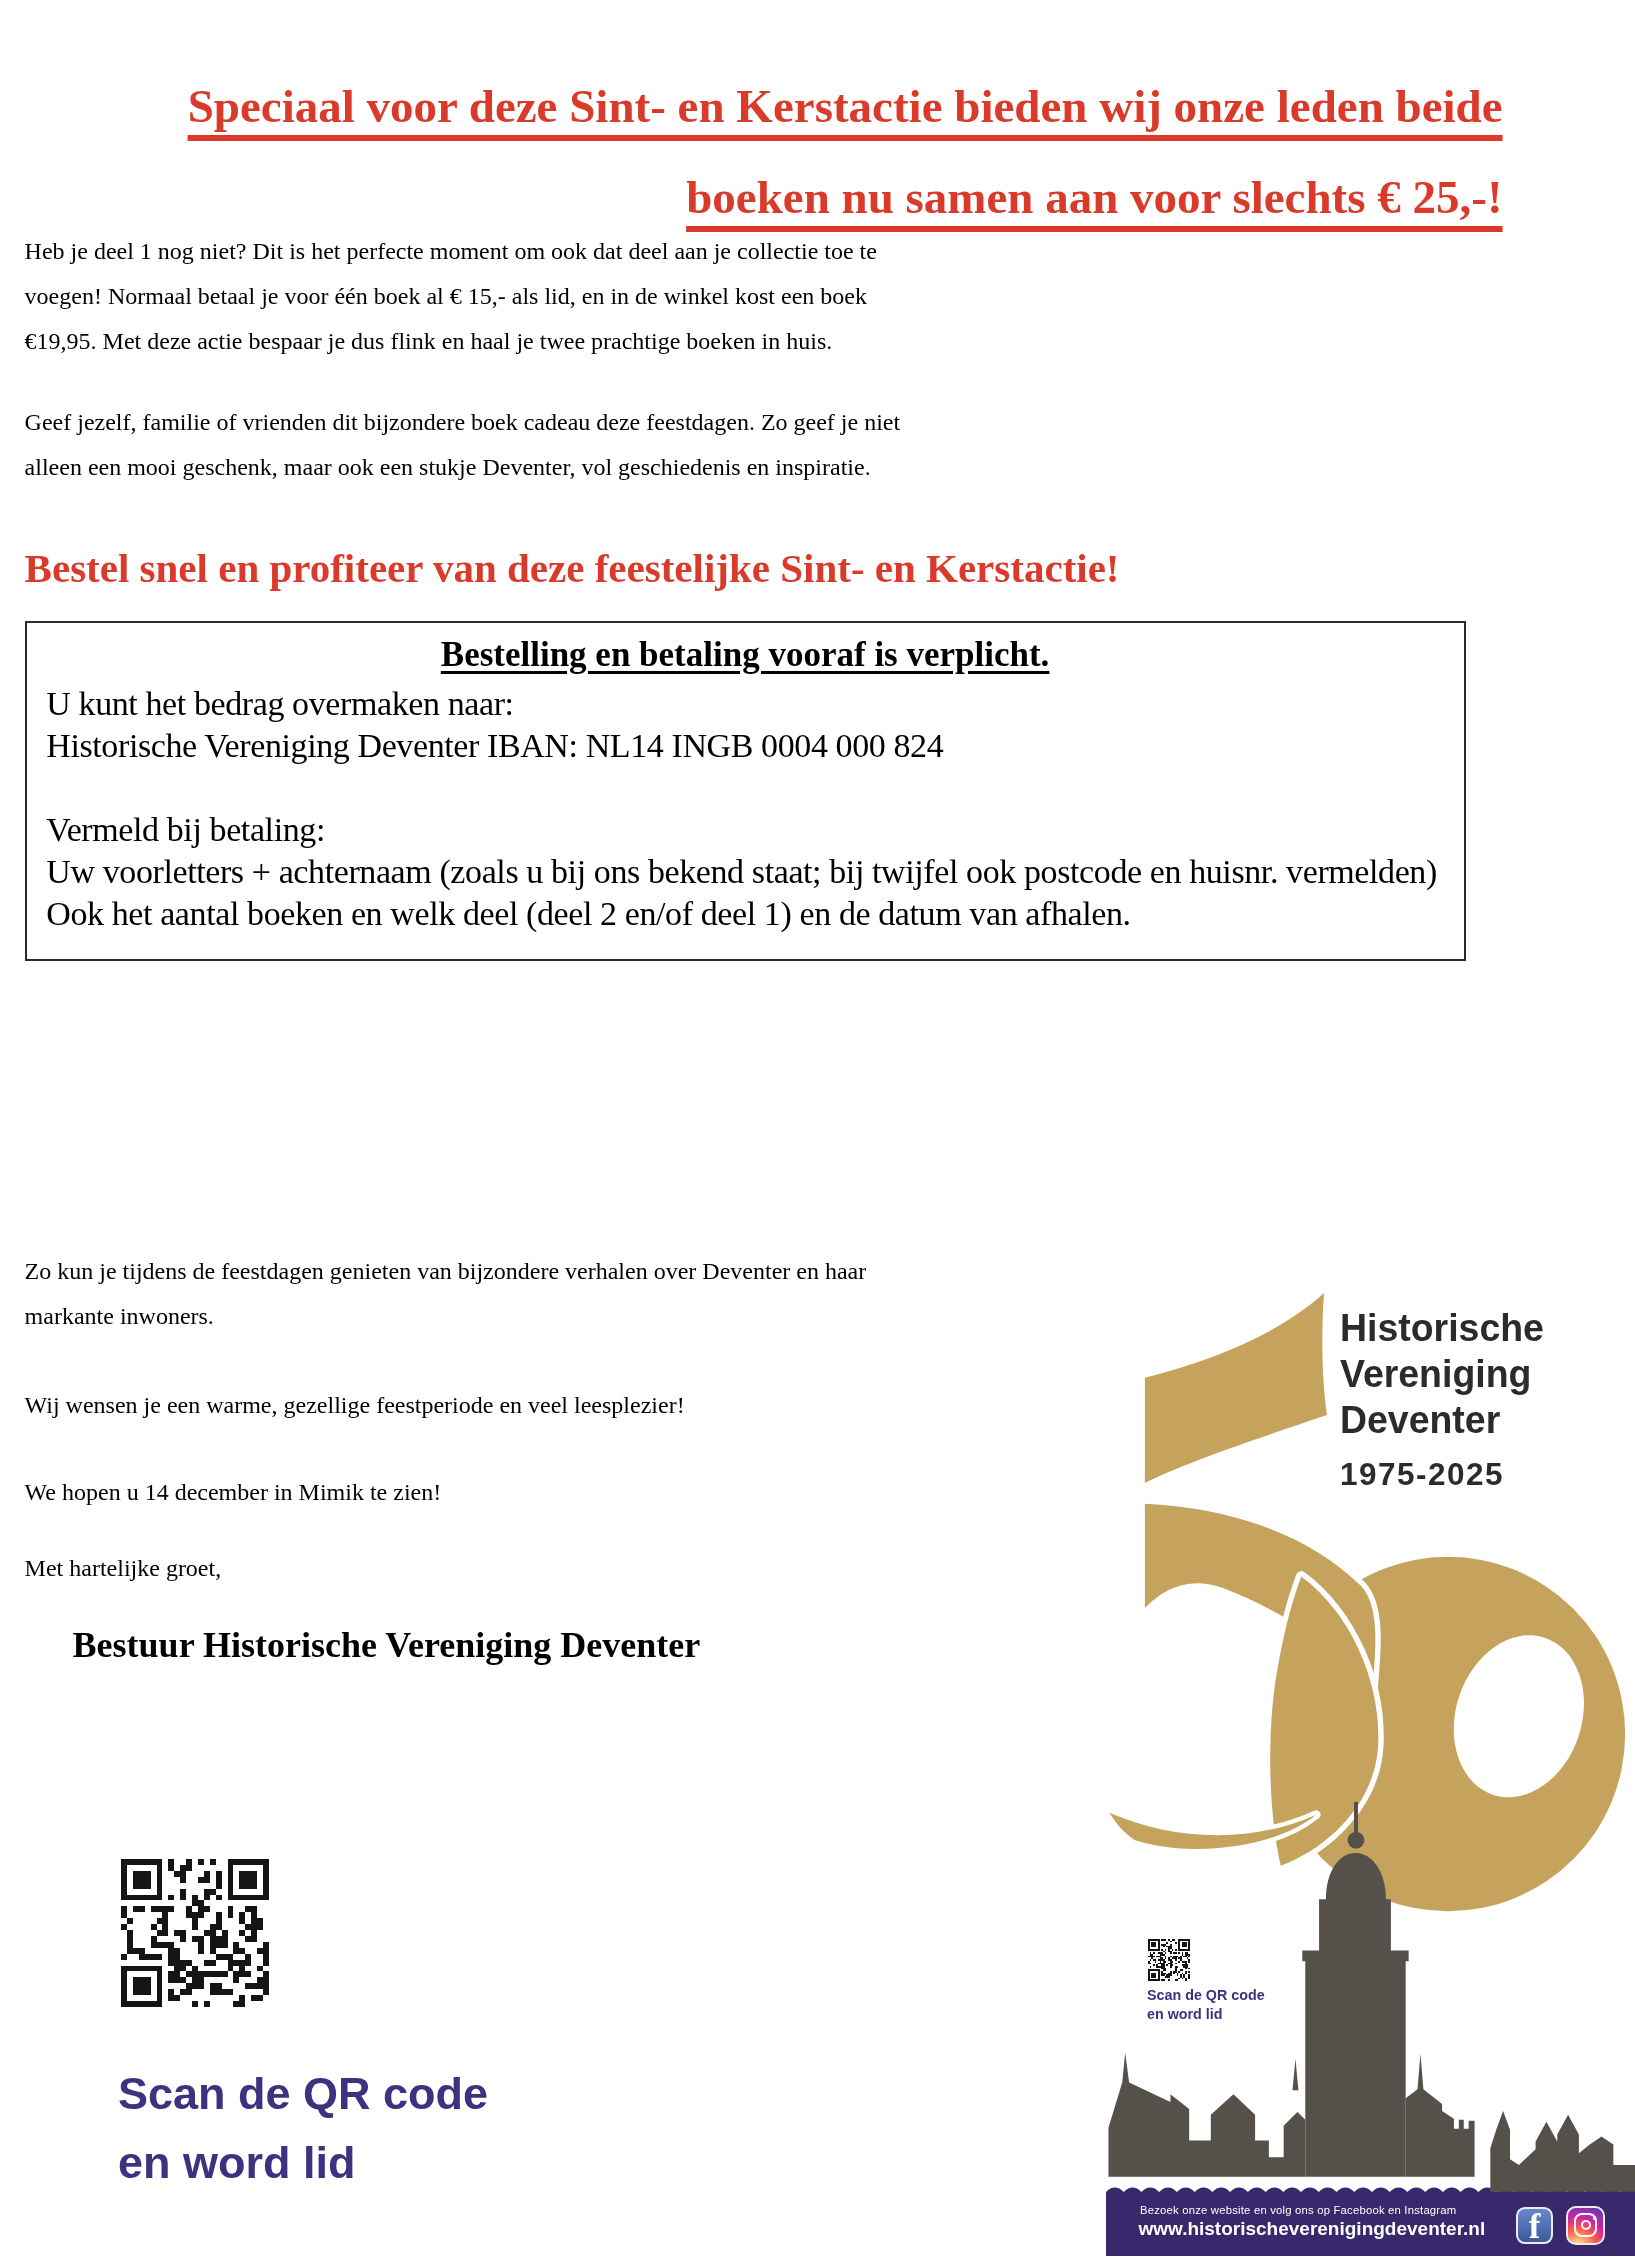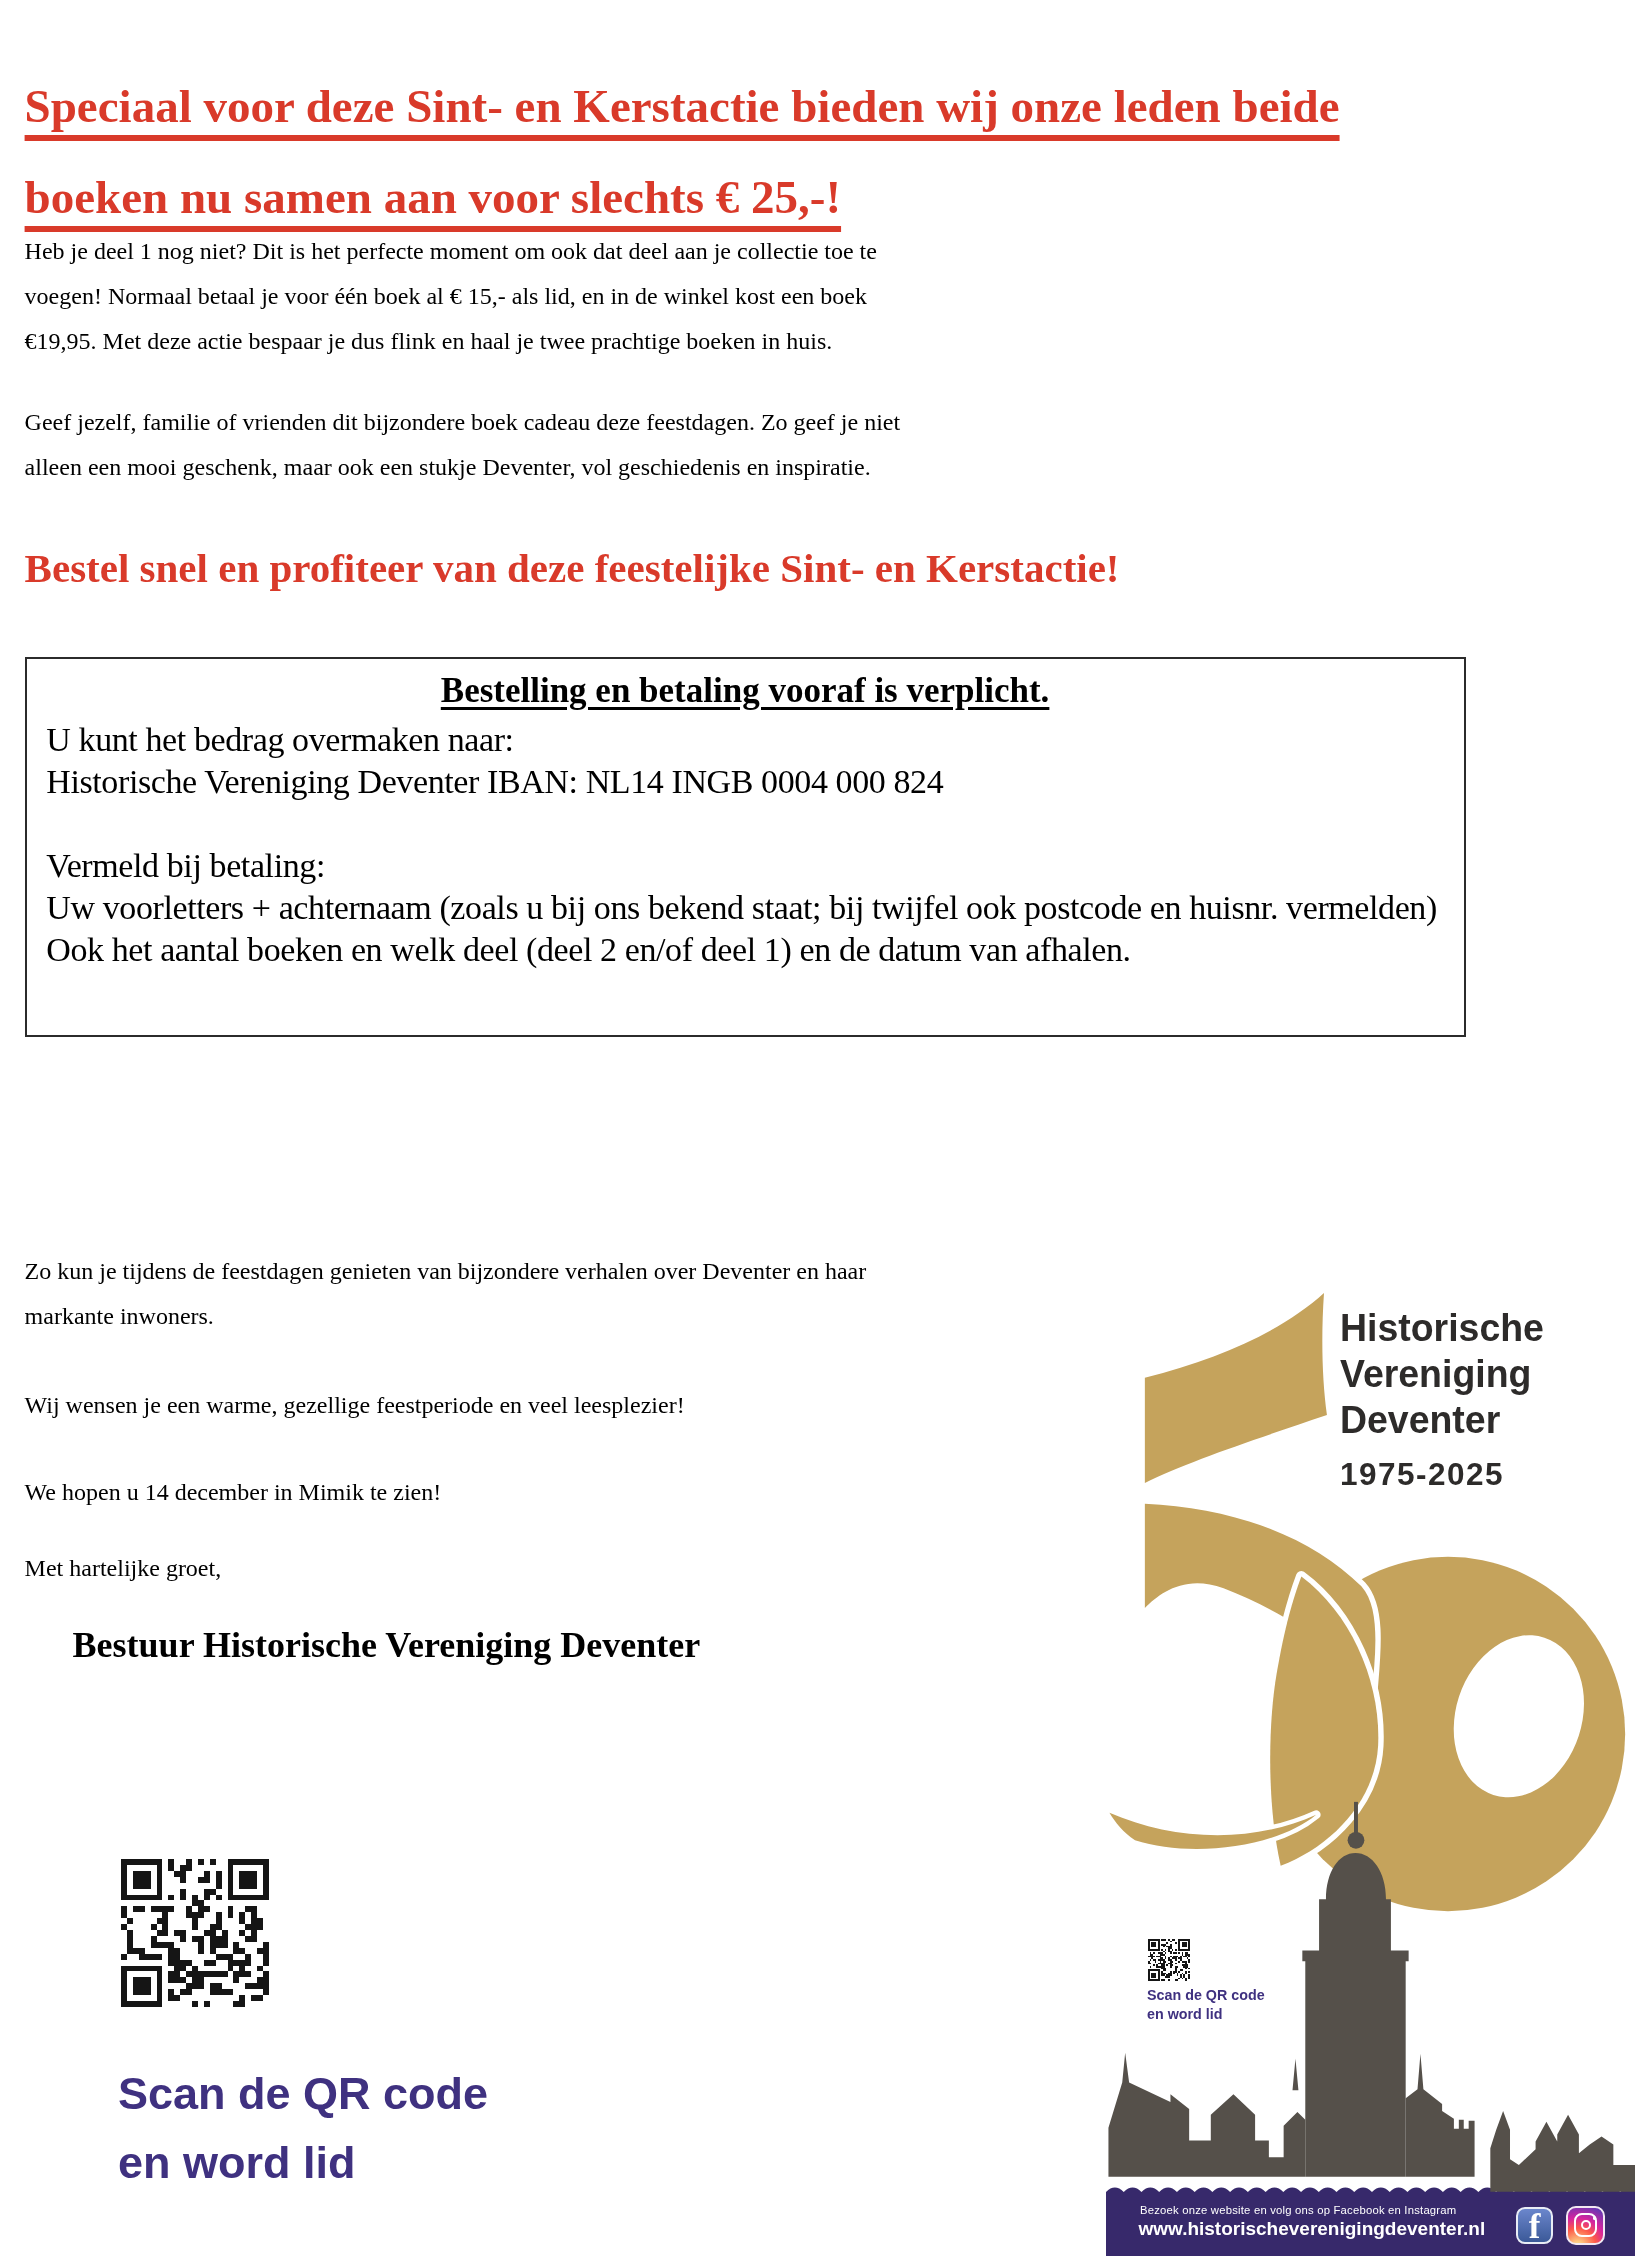--- a/index.html
+++ b/index.html
@@ -5,26 +5,26 @@
   html,body{margin:0;padding:0;background:#fff;}
   .page{position:relative;width:1635px;height:2266px;background:#ffffff;overflow:hidden;
         font-family:"Liberation Serif", serif;color:#000;}
   .abs{position:absolute;}
   .pre{white-space:pre;}
   .preline{white-space:pre-line;}
 
   
   .main-heading{left:24.6px;top:61px;width:1478px;
     font-size:47px;font-weight:bold;line-height:91px;color:#d93a2a;
-    text-decoration:underline;text-decoration-thickness:5.9px;text-underline-offset:12.8px;}
+    text-decoration:underline;text-decoration-thickness:5.9px;text-underline-offset:12.8px;text-align:right;}
   .body-par{left:24.6px;width:1438px;font-size:24px;line-height:45px;}
   .p1{top:229px;}
   .p2{top:400px;}
   .cta{left:24.6px;top:544px;width:1438px;font-size:41px;font-weight:bold;color:#d93a2a;}
-  .order-box{left:24.6px;top:657px;width:1441px;height:380px;border:2px solid #2b2b2b;
+  .order-box{left:24.6px;top:621px;width:1441px;height:340px;border:2px solid #2b2b2b;
     box-sizing:border-box;padding:11.8px 19.7px;overflow:hidden;}
   .order-title{font-size:35px;font-weight:bold;text-align:center;
     text-decoration:underline;text-decoration-thickness:3px;text-underline-offset:4.9px;}
   .order-lines{margin-top:7.9px;font-size:34px;line-height:42px;letter-spacing:-0.4px;}
   .pickup{top:1049px;}
   .close1{top:1249px;}
   .wish{top:1383px;}
   .hope{top:1470px;}
   .greet{top:1546px;}
   .sig{left:24.6px;top:1624px;font-size:36px;font-weight:bold;margin-left:48px;}

